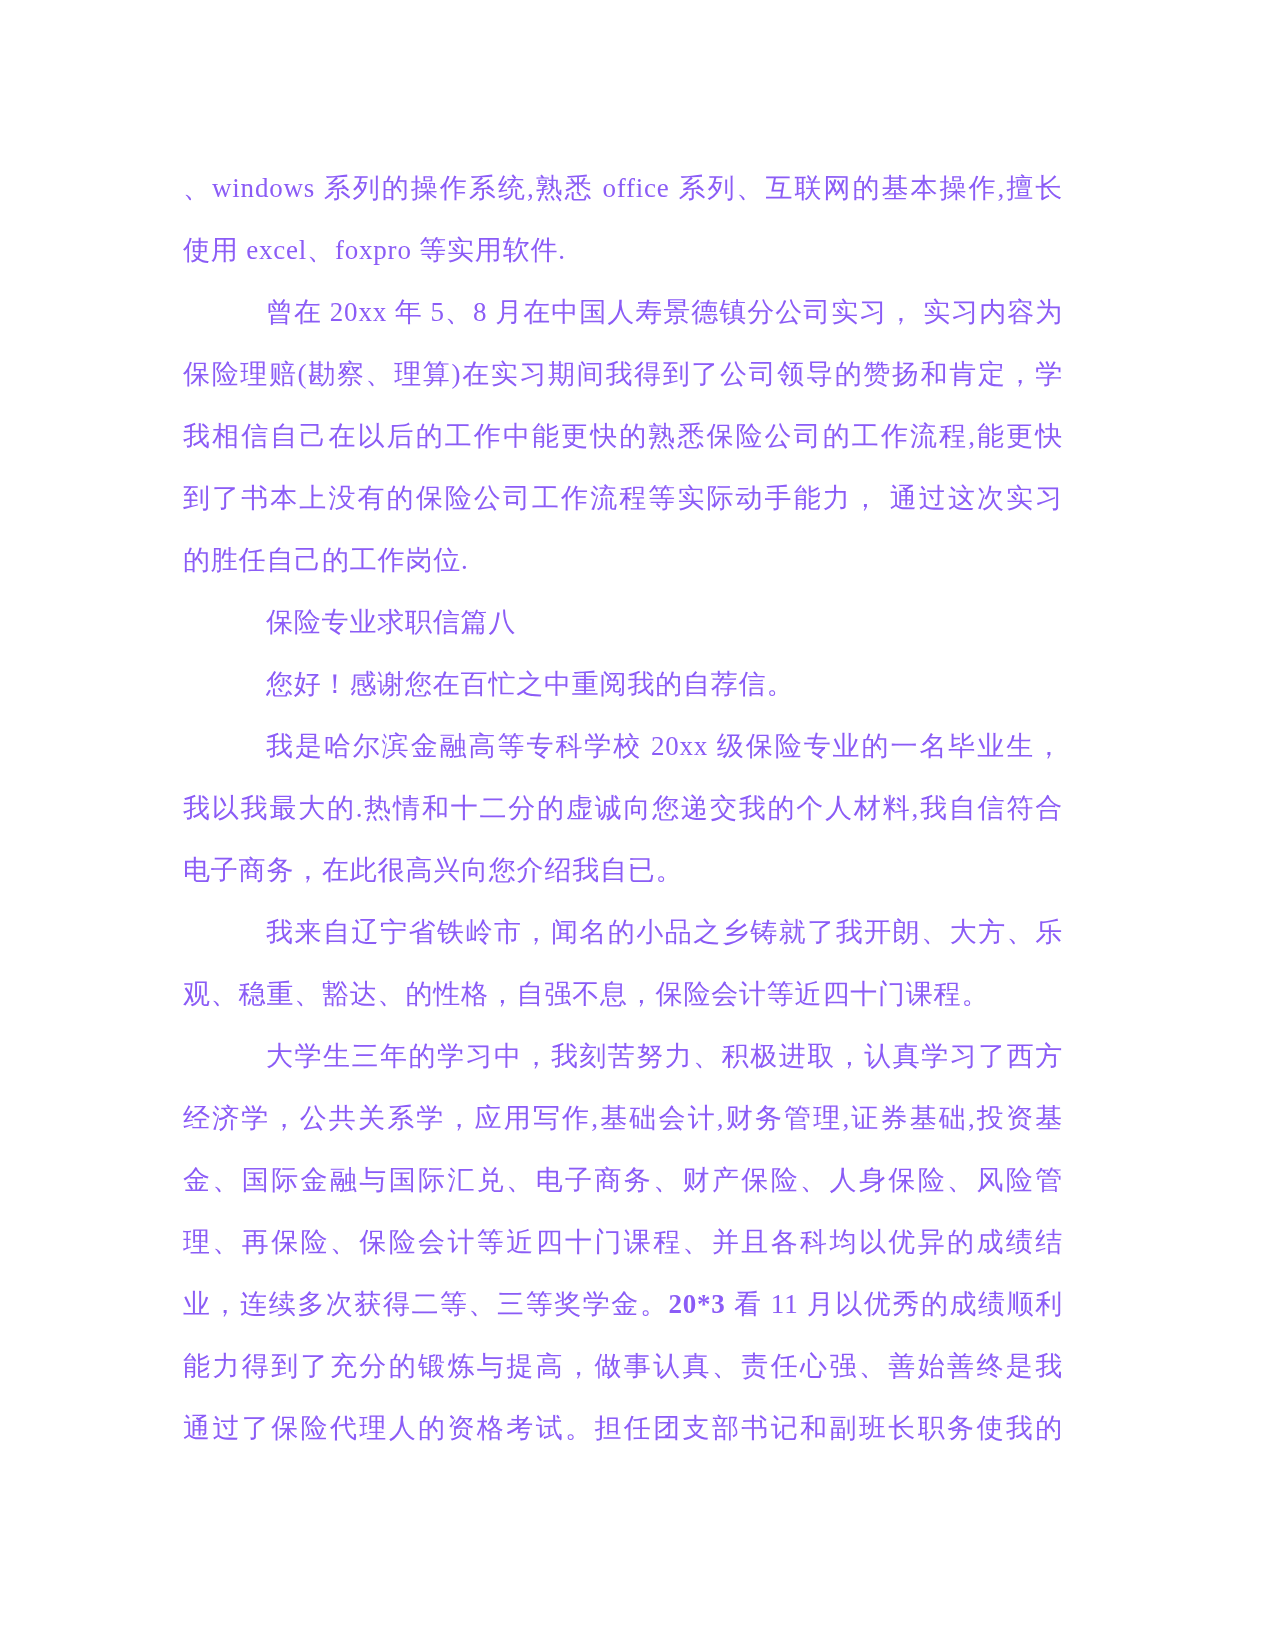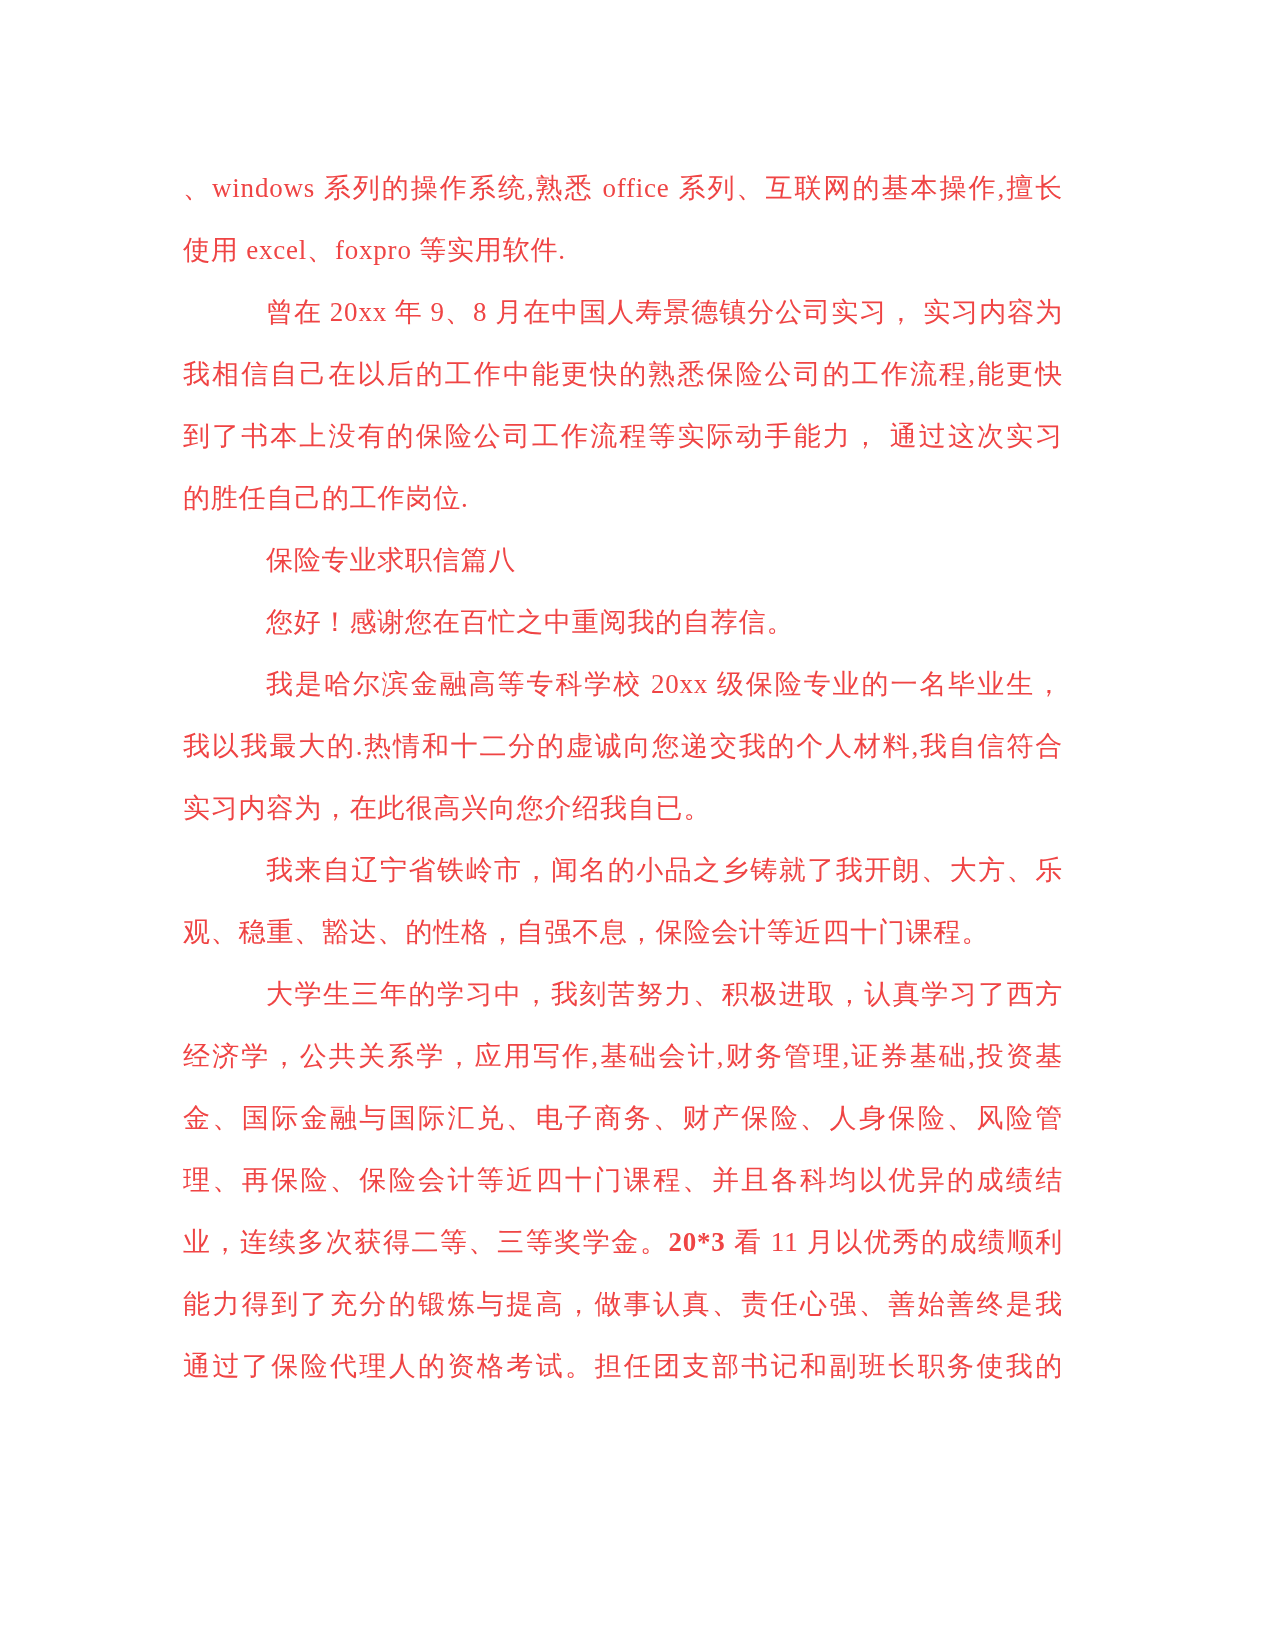--- a/index.html
+++ b/index.html
@@ -18,21 +18,21 @@
     position: absolute;
     left: 183px;
     top: 157px;
     width: 880px;
   }
   .line {
     font-family: "Liberation Serif", "DejaVu Serif", serif;
     font-size: 27px;
     letter-spacing: 0.8px;
     line-height: 62px;
-    color: #ef4444;
+    color: #8b5cf6;
     white-space: nowrap;
   }
   .line.justify {
     white-space: normal;
     text-align: justify;
     text-align-last: justify;
     text-justify: inter-character;
   }
   .line.indent {
     text-indent: 83px;
@@ -42,29 +42,30 @@
     font-family: Liberation Serif, serif;
   }
 </style>
 </head>
 <body>
 
 <div class="page">
   <div class="doc">
     <div class="line justify">、windows 系列的操作系统,熟悉 office 系列、互联网的基本操作,擅长</div>
     <div class="line">使用 excel、foxpro 等实用软件.</div>
-    <div class="line indent justify">曾在 20xx 年 9、8 月在中国人寿景德镇分公司实习， 实习内容为</div>
+    <div class="line indent justify">曾在 20xx 年 5、8 月在中国人寿景德镇分公司实习， 实习内容为</div>
+    <div class="line justify">保险理赔(勘察、理算)在实习期间我得到了公司领导的赞扬和肯定，学</div>
     <div class="line justify">我相信自己在以后的工作中能更快的熟悉保险公司的工作流程,能更快</div>
     <div class="line justify">到了书本上没有的保险公司工作流程等实际动手能力， 通过这次实习</div>
     <div class="line">的胜任自己的工作岗位.</div>
     <div class="line indent">保险专业求职信篇八</div>
     <div class="line indent">您好！感谢您在百忙之中重阅我的自荐信。</div>
     <div class="line indent justify">我是哈尔滨金融高等专科学校 20xx 级保险专业的一名毕业生，</div>
     <div class="line justify">我以我最大的.热情和十二分的虚诚向您递交我的个人材料,我自信符合</div>
-    <div class="line">实习内容为，在此很高兴向您介绍我自已。</div>
+    <div class="line">电子商务，在此很高兴向您介绍我自已。</div>
     <div class="line indent justify">我来自辽宁省铁岭市，闻名的小品之乡铸就了我开朗、大方、乐</div>
     <div class="line">观、稳重、豁达、的性格，自强不息，保险会计等近四十门课程。</div>
     <div class="line indent justify">大学生三年的学习中，我刻苦努力、积极进取，认真学习了西方</div>
     <div class="line justify">经济学，公共关系学，应用写作,基础会计,财务管理,证券基础,投资基</div>
     <div class="line justify">金、国际金融与国际汇兑、电子商务、财产保险、人身保险、风险管</div>
     <div class="line justify">理、再保险、保险会计等近四十门课程、并且各科均以优异的成绩结</div>
     <div class="line justify">
       <span>业，连续多次获得二等、三等奖学金。</span><span class="bold">20*3</span><span> 看 11 月以优秀的成绩顺利</span>
     </div>
     <div class="line justify">能力得到了充分的锻炼与提高，做事认真、责任心强、善始善终是我</div>

